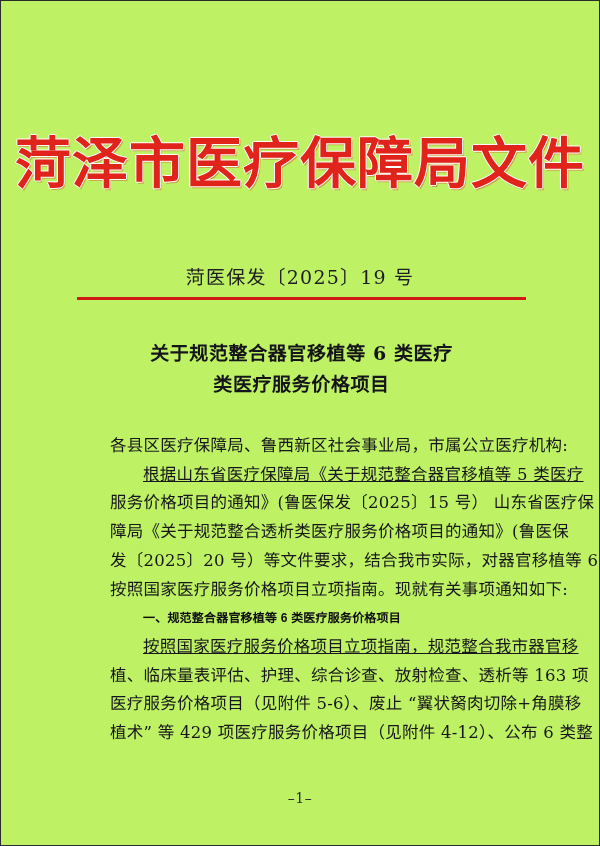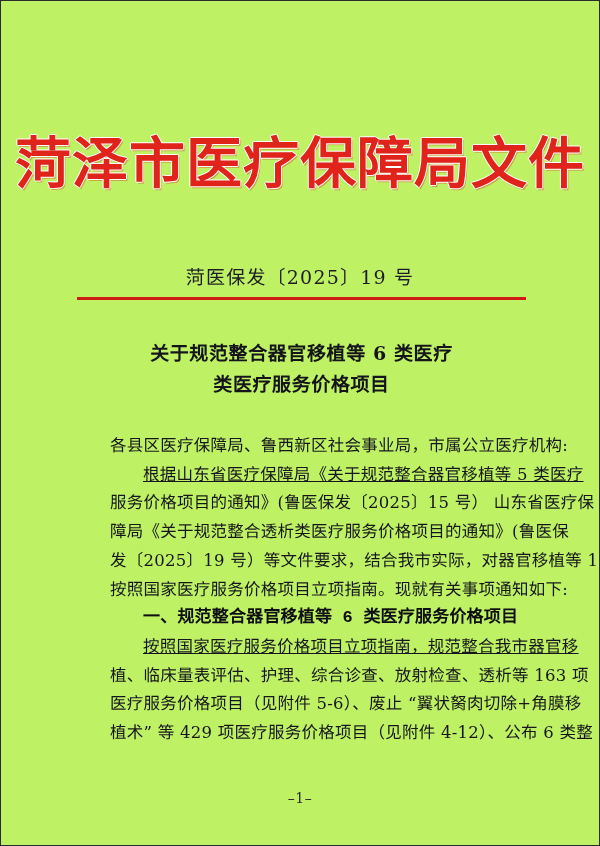--- a/index.html
+++ b/index.html
@@ -99,22 +99,22 @@
     font-family: "DejaVu Serif", "Liberation Serif", serif;
     font-size: 16.5px;
     line-height: 28.7px;
     letter-spacing: 0.25px;
     color: #16161c;
     white-space: nowrap;
   }
   .bodyline.indent { text-indent: 33px; text-decoration: underline; }
 
   .heading-line {
-    font-family: Liberation Mono, monospace;
-    font-size: 17px;
+    font-family: Liberation Sans, sans-serif;
+    font-size: 12px;
     font-weight: 700;
     line-height: 28.7px;
     letter-spacing: 0.2px;
     color: #0e0e13;
     text-indent: 33px;
     white-space: nowrap;
   }
 
   
   .page-number {
@@ -145,21 +145,21 @@
   <div class="doc-title">
     <span class="tline">关于规范整合器官移植等 6 类医疗</span>
     <span class="tline">类医疗服务价格项目</span>
   </div>
 
   <div class="body-block" id="body-block">
       <div class="bodyline">各县区医疗保障局、鲁西新区社会事业局，市属公立医疗机构:</div>
       <div class="bodyline indent">根据山东省医疗保障局《关于规范整合器官移植等 5 类医疗</div>
       <div class="bodyline">服务价格项目的通知》(鲁医保发〔2025〕15 号） 山东省医疗保</div>
       <div class="bodyline">障局《关于规范整合透析类医疗服务价格项目的通知》(鲁医保</div>
-      <div class="bodyline">发〔2025〕19 号）等文件要求，结合我市实际，对器官移植等 1</div>
+      <div class="bodyline">发〔2025〕20 号）等文件要求，结合我市实际，对器官移植等 6</div>
       <div class="bodyline">按照国家医疗服务价格项目立项指南。现就有关事项通知如下:</div>
       <div class="heading-line">一、规范整合器官移植等 6 类医疗服务价格项目</div>
       <div class="bodyline indent">按照国家医疗服务价格项目立项指南，规范整合我市器官移</div>
       <div class="bodyline">植、临床量表评估、护理、综合诊查、放射检查、透析等 163 项</div>
       <div class="bodyline">医疗服务价格项目（见附件 5-6）、废止 “翼状胬肉切除+角膜移</div>
       <div class="bodyline">植术” 等 429 项医疗服务价格项目（见附件 4-12）、公布 6 类整</div>
     </div>
 
   <div class="page-number">–1–</div>
 

